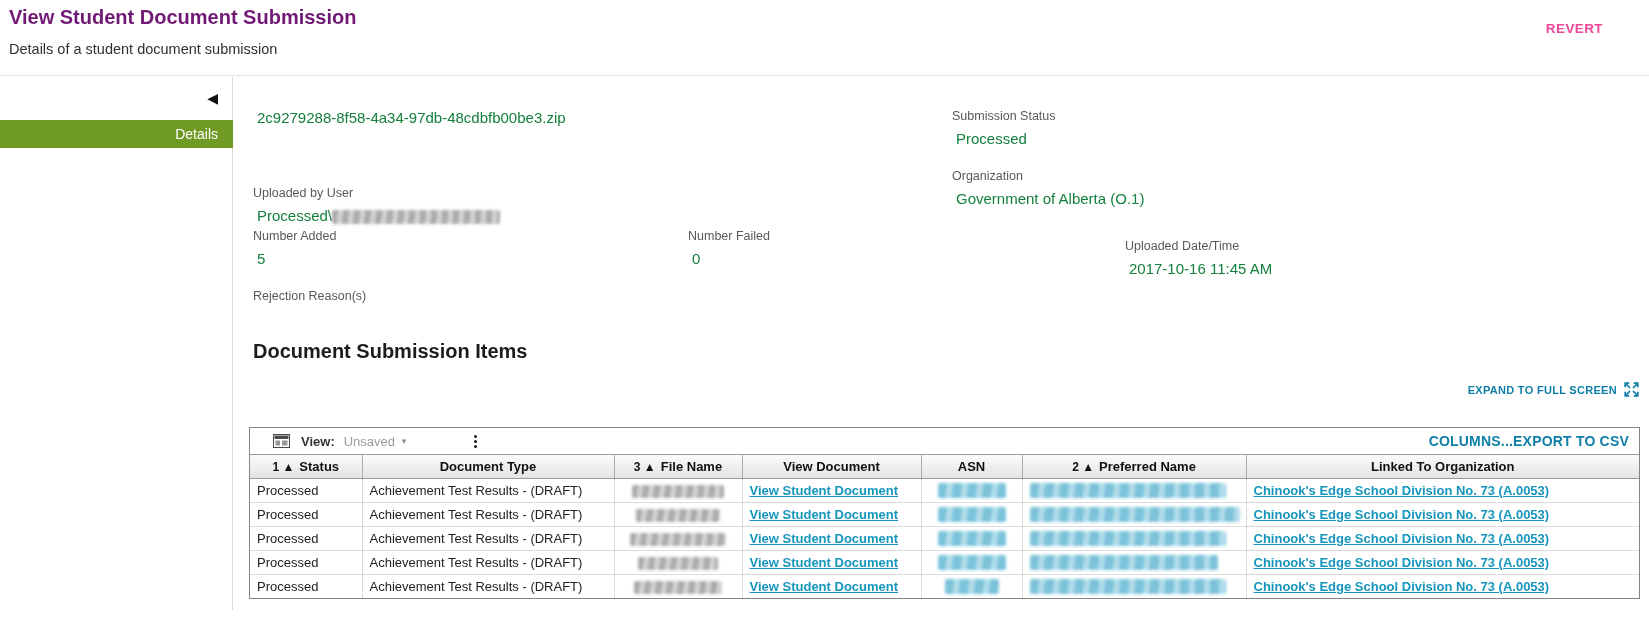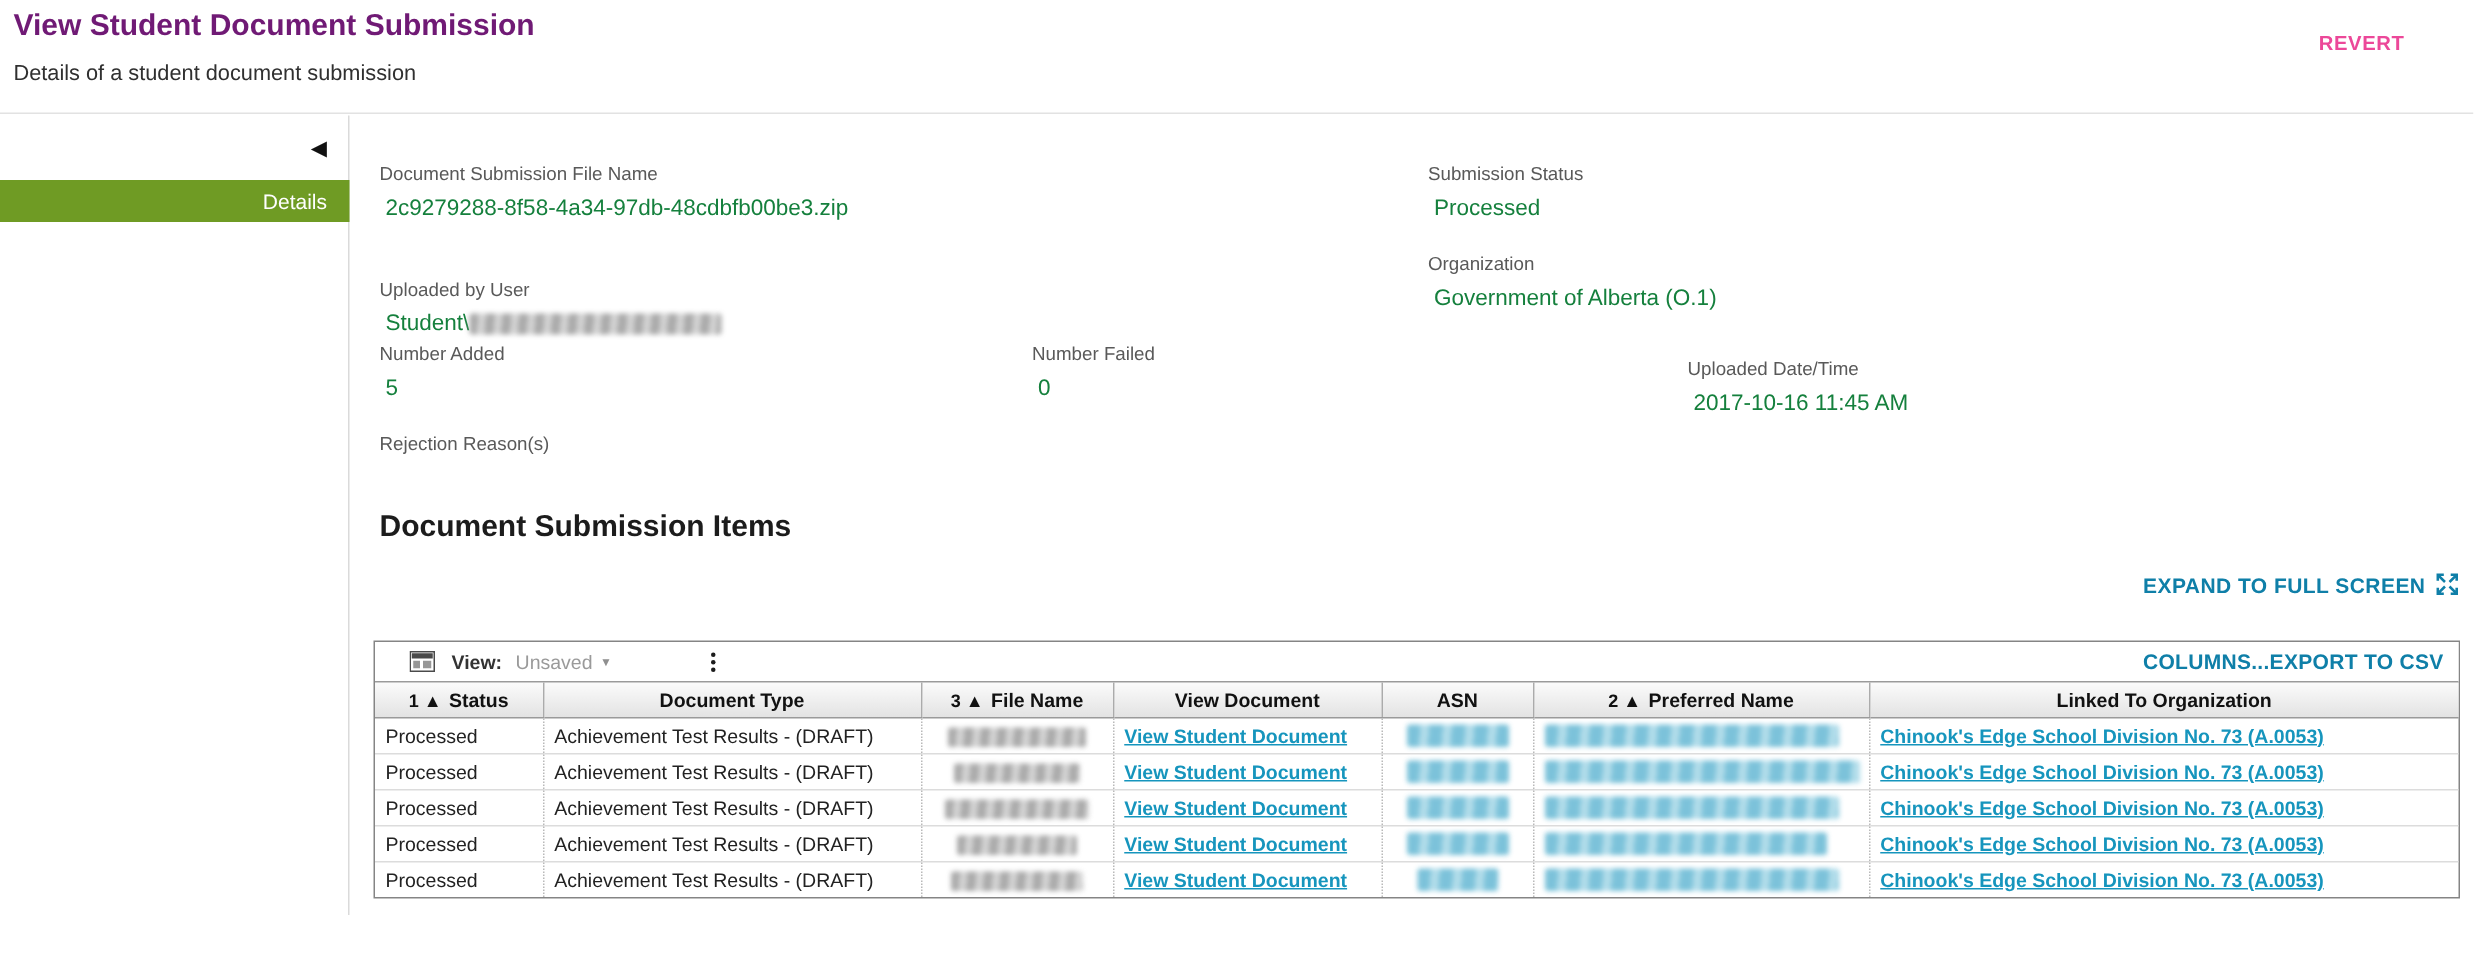--- a/index.html
+++ b/index.html
@@ -22,21 +22,21 @@
     background:#6f9b24; color:#fff; font-size:14px; text-align:right;
     padding:6px 15px 0 0; cursor:pointer; }
 
   .main { position:absolute; top:76px; left:233px; width:1416px; height:565px; }
   .field { position:absolute; }
   .field .flabel { font-size:12.5px; color:#595959; margin-bottom:7px; }
   .field .fvalue { font-size:15px; color:#15803d; padding-left:4px; min-height:17px; }
 
   .items-heading { position:absolute; left:20px; top:264px; font-size:20px; font-weight:bold; color:#1c1c1c; }
   .expand-link { position:absolute; right:9px; top:305px; display:flex; align-items:center; gap:6px;
-    color:#0f7fa8; font-size:14px; font-weight:bold; letter-spacing:.3px; cursor:pointer; }
+    color:#0f7fa8; font-size:11px; font-weight:bold; letter-spacing:.3px; cursor:pointer; }
 
   .grid { position:absolute; left:16px; top:351px; width:1391px; border:1px solid #858585; background:#fff; }
   .grid-toolbar { height:27px; display:flex; align-items:center; padding:0 10px 0 23px;
     border-bottom:1px solid #9a9a9a; background:#fff; }
   .view-label { font-size:13px; font-weight:bold; color:#333; margin-left:11px; }
   .view-value { font-size:13px; color:#9a9a9a; margin-left:9px; cursor:pointer; }
   .view-caret { font-size:8px; color:#8f8f8f; margin-left:5px; cursor:pointer; }
   .kebab { margin-left:62px; display:flex; flex-direction:column; gap:2px; cursor:pointer; padding:2px 4px; }
   .kebab i { width:3px; height:3px; border-radius:50%; background:#1c1c1c; }
   .toolbar-spacer { flex:1; }
@@ -84,30 +84,29 @@
 </div>
 
 <div class="sidebar">
   <div class="collapse-btn">◀</div>
   <div class="sidebar-item-active">Details</div>
 </div>
 
 <div class="main">
 
   <div class="field" style="left:20px; top:33px;">
-    <div class="flabel">Document Submission File Name</div>
     <div class="fvalue">2c9279288-8f58-4a34-97db-48cdbfb00be3.zip</div>
   </div>
   <div class="field" style="left:719px; top:33px;">
     <div class="flabel">Submission Status</div>
     <div class="fvalue">Processed</div>
   </div>
   <div class="field" style="left:20px; top:110px;">
     <div class="flabel">Uploaded by User</div>
-    <div class="fvalue"><span>Student\</span><span class="redact redact-gray redact-user"></span></div>
+    <div class="fvalue"><span>Processed\</span><span class="redact redact-gray redact-user"></span></div>
   </div>
   <div class="field" style="left:719px; top:93px;">
     <div class="flabel">Organization</div>
     <div class="fvalue">Government of Alberta (O.1)</div>
   </div>
   <div class="field" style="left:20px; top:153px;">
     <div class="flabel">Number Added</div>
     <div class="fvalue">5</div>
   </div>
   <div class="field" style="left:455px; top:153px;">

